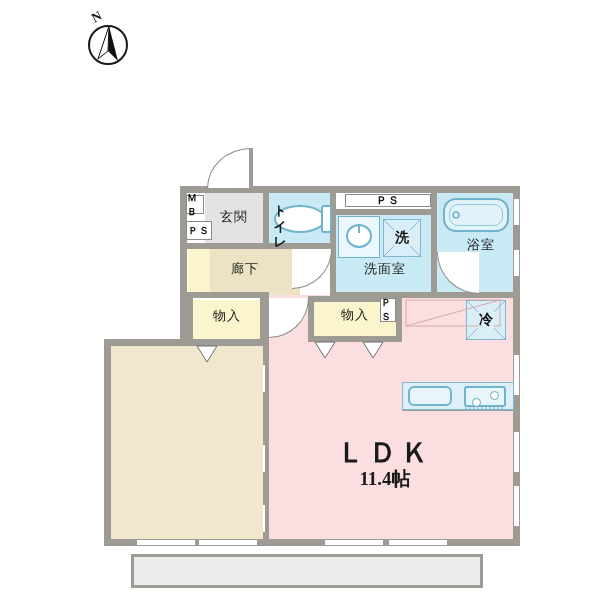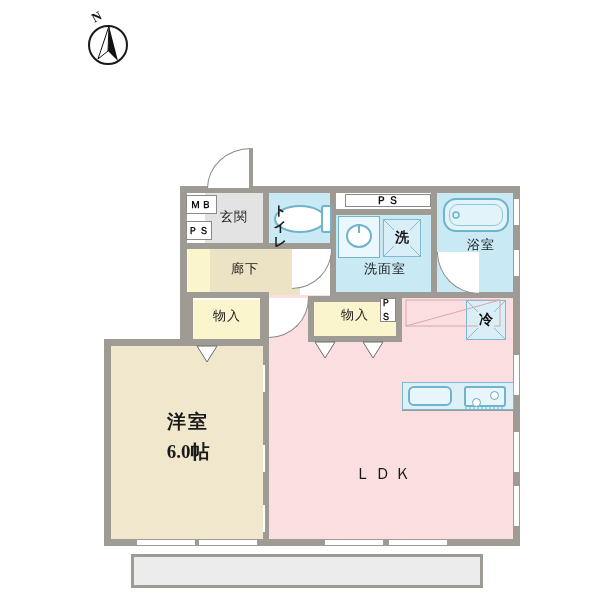--- a/index.html
+++ b/index.html
@@ -29,21 +29,21 @@
 
   .label{position:absolute;color:#1a1a1a;text-align:center;
       font-family:"Liberation Serif","DejaVu Serif",serif;line-height:1.12;
       white-space:pre;}
   .lbl-room{font-size:19px;font-weight:bold;letter-spacing:2px;}
   .lbl-area{font-size:19px;font-weight:bold;letter-spacing:0px;}
   .lbl-mid{font-size:15px;font-weight:bold;letter-spacing:2px;}
   .lbl-sm{font-size:13px;font-weight:normal;letter-spacing:1px;}
   .lbl-vert{font-size:13px;font-weight:bold;writing-mode:vertical-rl;
       text-orientation:upright;letter-spacing:1px;}
-  .lbl-ldk{font-size:16px;font-weight:normal;letter-spacing:4px;margin-top:28px;}
+  .lbl-ldk{font-size:28px;font-weight:bold;letter-spacing:4px;}
 
   
   .tagbox{position:absolute;box-sizing:border-box;border:1px solid #8d8a85;
       background:#ffffff;display:flex;align-items:center;justify-content:center;
       font-family:"Liberation Serif",serif;font-size:10px;font-weight:bold;
       color:#111;letter-spacing:1px;}
   .tagbox.wide{font-size:11px;}
   .xbox{position:absolute;box-sizing:border-box;border:1px solid #7fb8cf;
       background:#daeef7;display:flex;align-items:center;justify-content:center;
       font-size:14px;font-weight:bold;color:#111;}
@@ -159,21 +159,21 @@
 
   <div class="swing tl" style="left:207px;top:148px;width:44px;height:40px;"></div>
   <div class="wall" style="left:249px;top:148px;width:4px;height:40px;"></div>
 
   <div class="swing br" style="left:269px;top:298px;width:40px;height:40px;"></div>
 
   <div class="swing br" style="left:292px;top:249px;width:40px;height:40px;"></div>
 
   <div class="swing bl" style="left:437px;top:252px;width:42px;height:42px;"></div>
 
-  <div class="tagbox" style="left:186px;top:195px;width:31px;height:19px;">ＭＢ</div>
+  <div class="tagbox" style="left:186px;top:195px;width:18px;height:19px;">ＭＢ</div>
   <div class="tagbox" style="left:186px;top:221px;width:26px;height:19px;">ＰＳ</div>
   <div class="tagbox wide" style="left:345px;top:194px;width:86px;height:13px;">ＰＳ</div>
   <div class="tagbox" style="left:380px;top:298px;width:16px;height:24px;">ＰＳ</div>
 
   <div class="xbox" style="left:383px;top:219px;width:38px;height:38px;">
     <svg class="dg1" viewBox="0 0 38 38">
       <line x1="0" y1="0" x2="38" y2="38" stroke="#7fb8cf" stroke-width="1"></line>
       <line x1="38" y1="0" x2="0" y2="38" stroke="#7fb8cf" stroke-width="1"></line>
     </svg>
     <span style="position:relative;z-index:2;background:#daeef7;padding:0 1px;">洗</span>
@@ -250,19 +250,18 @@
   <div class="label lbl-sm" style="left:213px;top:262px;width:64px;">廊下</div>
 
   <div class="label lbl-sm" style="left:340px;top:262px;width:90px;">洗面室</div>
 
   <div class="label lbl-sm" style="left:452px;top:238px;width:58px;">浴室</div>
 
   <div class="label lbl-sm" style="left:192px;top:309px;width:70px;">物入</div>
 
   <div class="label lbl-sm" style="left:318px;top:308px;width:74px;">物入</div>
 
-  <div class="label lbl-room" style="left:128px;top:411px;width:120px;">洋室</div>
-  <div class="label lbl-area" style="left:128px;top:441px;width:120px;">6.0帖</div>
 
   <div class="label lbl-ldk" style="left:325px;top:437px;width:120px;">ＬＤＫ</div>
+  <div class="label lbl-area" style="left:325px;top:468px;width:120px;">11.4帖</div>
 
 
 </div>
 
 </body></html>

